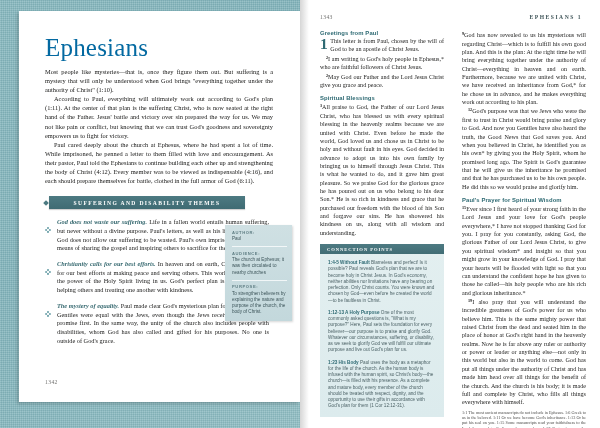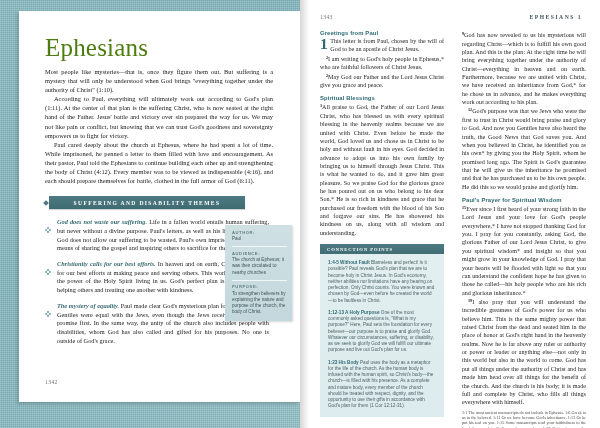--- a/index.html
+++ b/index.html
@@ -19,21 +19,21 @@
       linear-gradient(135deg,#84b6bd 0%,#7fb2ba 40%,#8dbcc2 100%);
   }
   .left-paper{
     position:absolute;left:19px;top:11px;width:281px;height:391px;
     background:#ffffff;
     box-shadow:-2px 2px 3px rgba(0,0,0,.17);
   }
   .left-inner{position:absolute;left:26px;top:24px;width:228px;}
 
   .book-title{
-    font-size:25px;color:#4d7c0f;letter-spacing:.2px;
+    font-size:25px;color:#0369a1;letter-spacing:.2px;
     font-family:"Liberation Serif", serif;font-weight:400;
     margin:0 0 7px 0;line-height:1;
   }
   .intro p{
     margin:0;font-size:6.4px;line-height:9.1px;color:#20201f;
     text-align:justify;text-indent:0;
   }
   .intro p + p{text-indent:9px;}
 
   

